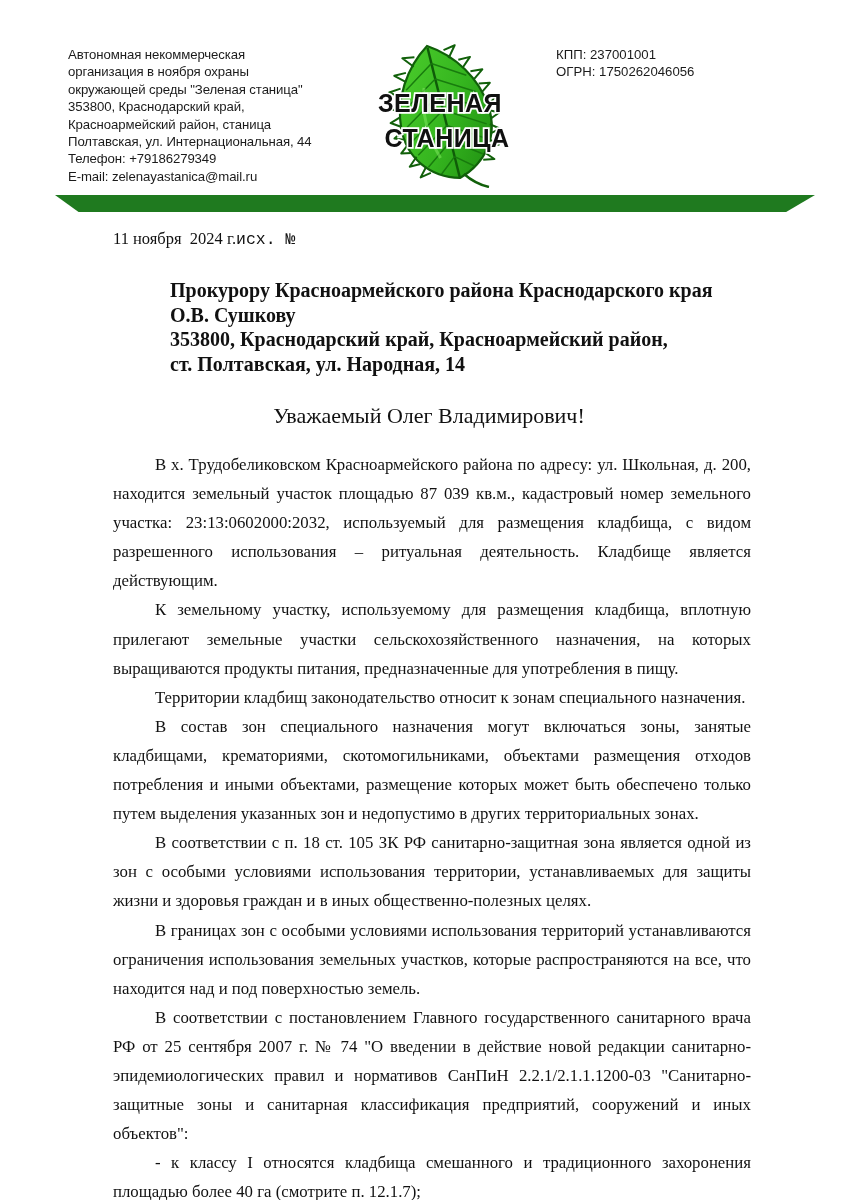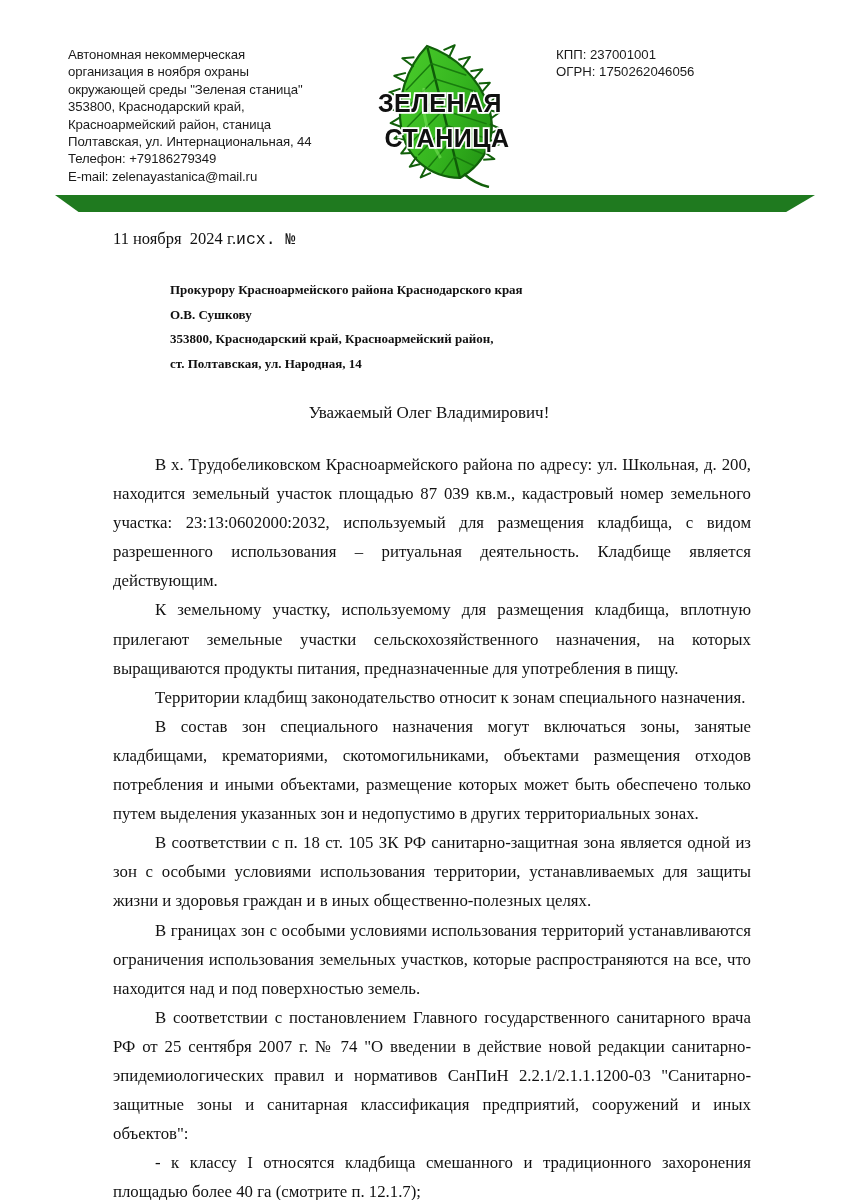--- a/index.html
+++ b/index.html
@@ -95,34 +95,34 @@
   }
   .date-text{white-space:pre;}
   .outgoing-no{margin-right:126px;white-space:pre;font-family:Liberation Mono, monospace;}
 
   
   .addressee{
     position:absolute;
     left:170px;
     top:278px;
     width:640px;
-    font-size:13px;
+    font-size:20px;
     font-weight:bold;
     line-height:24.6px;
   }
   .addressee div{white-space:nowrap;}
 
   
   .salutation{
     position:absolute;
     left:113px;
     top:403px;
     width:632px;
     text-align:center;
-    font-size:17px;
+    font-size:22px;
   }
 
   
   .body-text{
     position:absolute;
     left:113px;
     top:450px;
     width:638px;
     font-size:16.8px;
     line-height:29.1px;

